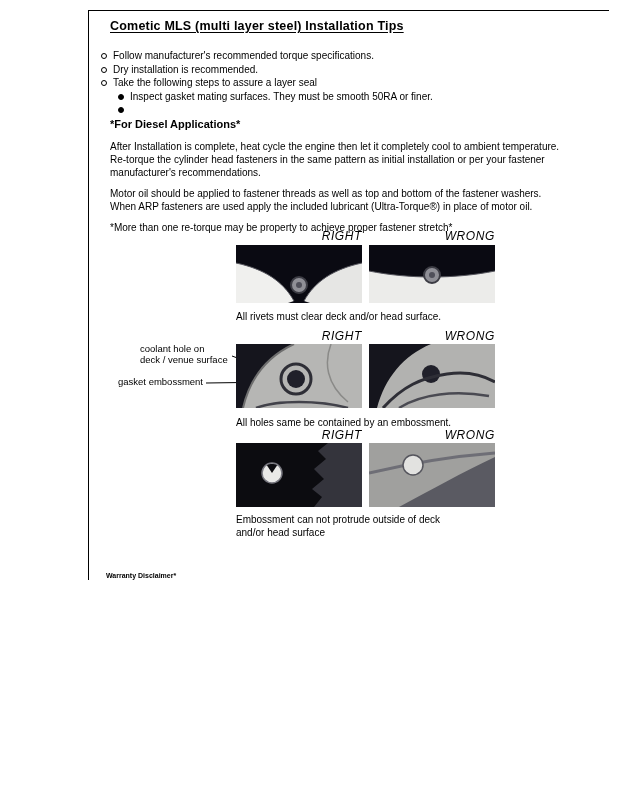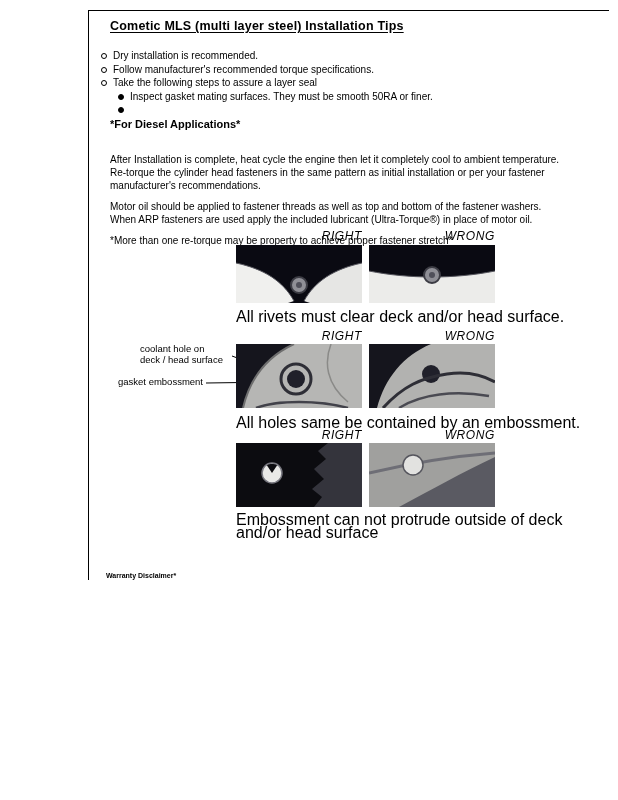--- a/index.html
+++ b/index.html
@@ -10,53 +10,53 @@
          border-top:1.6px solid #000;border-left:1.6px solid #000;}
   .title{position:absolute;left:110px;top:19px;margin:0;font-size:12.5px;font-weight:bold;
          text-decoration:underline;text-underline-offset:2px;letter-spacing:0.2px;}
   .tips{position:absolute;left:101px;top:49px;width:484px;font-size:10px;line-height:13.5px;}
   .tip{display:flex;align-items:flex-start;}
   .tip .dot{flex:0 0 auto;width:4px;height:4px;border-radius:50%;border:1px solid #000;
             margin:4px 6px 0 0;background:#fff;}
   .tip.sub{margin-left:17px;}
   .tip.sub .dot{background:#000;}
   .diesel{position:absolute;left:110px;top:118px;width:452px;font-size:10px;line-height:13px;}
-  .diesel h2{margin:0 0 22px 0;font-size:11px;font-weight:bold;}
+  .diesel h2{margin:0 0 9px 0;font-size:11px;font-weight:bold;}
   .diesel p{margin:0 0 8px 0;}
   .diesel .note{margin-top:3px;}
   .dlabels{position:absolute;left:236px;width:259px;display:flex;gap:7px;
            font-size:12px;letter-spacing:0.6px;}
   .dlabels span{flex:0 0 126px;text-align:right;font-style:italic;}
   .dimgs{position:absolute;left:236px;display:flex;gap:7px;}
   .dimgs svg{display:block;}
-  .dcap{position:absolute;left:236px;font-size:16px;line-height:13px;white-space:pre-line;}
+  .dcap{position:absolute;left:236px;font-size:10px;line-height:13px;white-space:pre-line;}
   .callout{position:absolute;font-size:9.5px;line-height:11px;white-space:pre-line;}
   .leader{position:absolute;left:200px;top:348px;}
   .warranty{position:absolute;left:106px;top:572px;width:475px;font-size:6.5px;line-height:7.4px;}
   .warranty .wh{font-weight:bold;font-size:7px;margin-bottom:7px;}
   .warranty p{margin:0 0 5px 0;white-space:pre-line;}
   .code{position:absolute;left:389px;top:760px;font-size:11.5px;letter-spacing:0.3px;}
 </style>
 </head>
 <body>
 
 <div id="page">
 
   <div class="frame"></div>
 
   <h1 class="title">Cometic MLS (multi layer steel) Installation Tips</h1>
 
   <div class="tips">
     <div class="tip">
       <span class="dot"></span>
-      <span>Dry installation is recommended.</span>
+      <span>Follow manufacturer's recommended torque specifications.</span>
     </div>
     <div class="tip">
       <span class="dot"></span>
-      <span>Follow manufacturer's recommended torque specifications.</span>
+      <span>Dry installation is recommended.</span>
     </div>
     <div class="tip">
       <span class="dot"></span>
       <span>Take the following steps to assure a layer seal</span>
     </div>
     <div class="tip sub">
       <span class="dot"></span>
       <span>Inspect gasket mating surfaces.  They must be smooth 50RA or finer.</span>
     </div>
     <div class="tip sub">
@@ -93,21 +93,21 @@
       <circle cx="63" cy="30" r="3" fill="#50505a"></circle>
     </svg>
   </div>
   <div class="dcap" style="top:310px">All rivets must clear deck and/or head surface.</div>
 
   <div class="dlabels" style="top:329px">
     <span>RIGHT</span>
     <span>WRONG</span>
   </div>
   <div class="callout" style="left:140px;top:343px">coolant hole on
-deck / head surface</div>
+deck / venue surface</div>
   <div class="callout" style="left:118px;top:376px">gasket embossment</div>
   <svg class="leader" width="100" height="40" viewBox="0 0 100 40">
     <line x1="32" y1="8" x2="94" y2="31" stroke="#000" stroke-width="1"></line>
     <line x1="6" y1="35" x2="79" y2="34" stroke="#000" stroke-width="1"></line>
   </svg>
   <div class="dimgs" style="top:344px">
     <svg viewBox="0 0 126 64" width="126" height="64">
       <rect width="126" height="64" fill="#b6b6b4"></rect>
       <path d="M0,0 L58,0 C32,12 14,34 7,64 L0,64 Z" fill="#15151d"></path>
       <path d="M58,0 C32,12 14,34 7,64" fill="none" stroke="#6e6e6e" stroke-width="2"></path>

